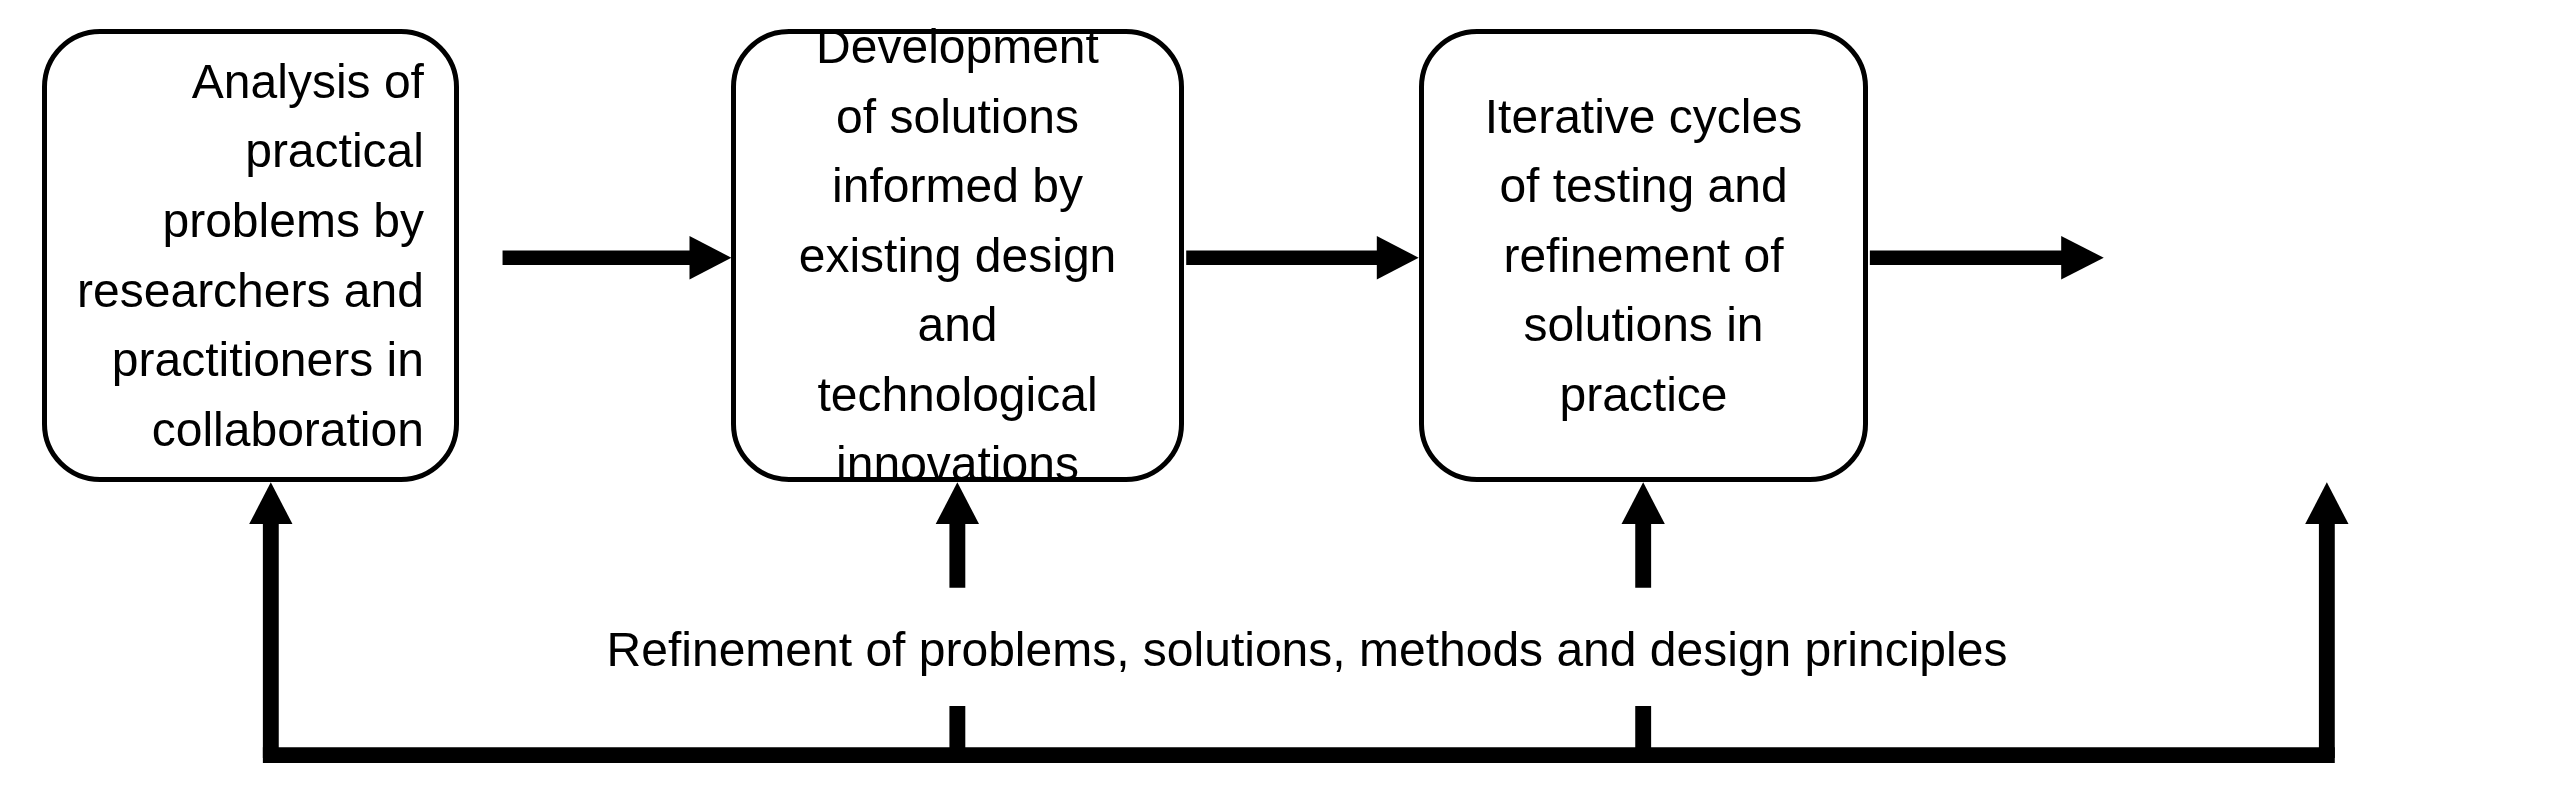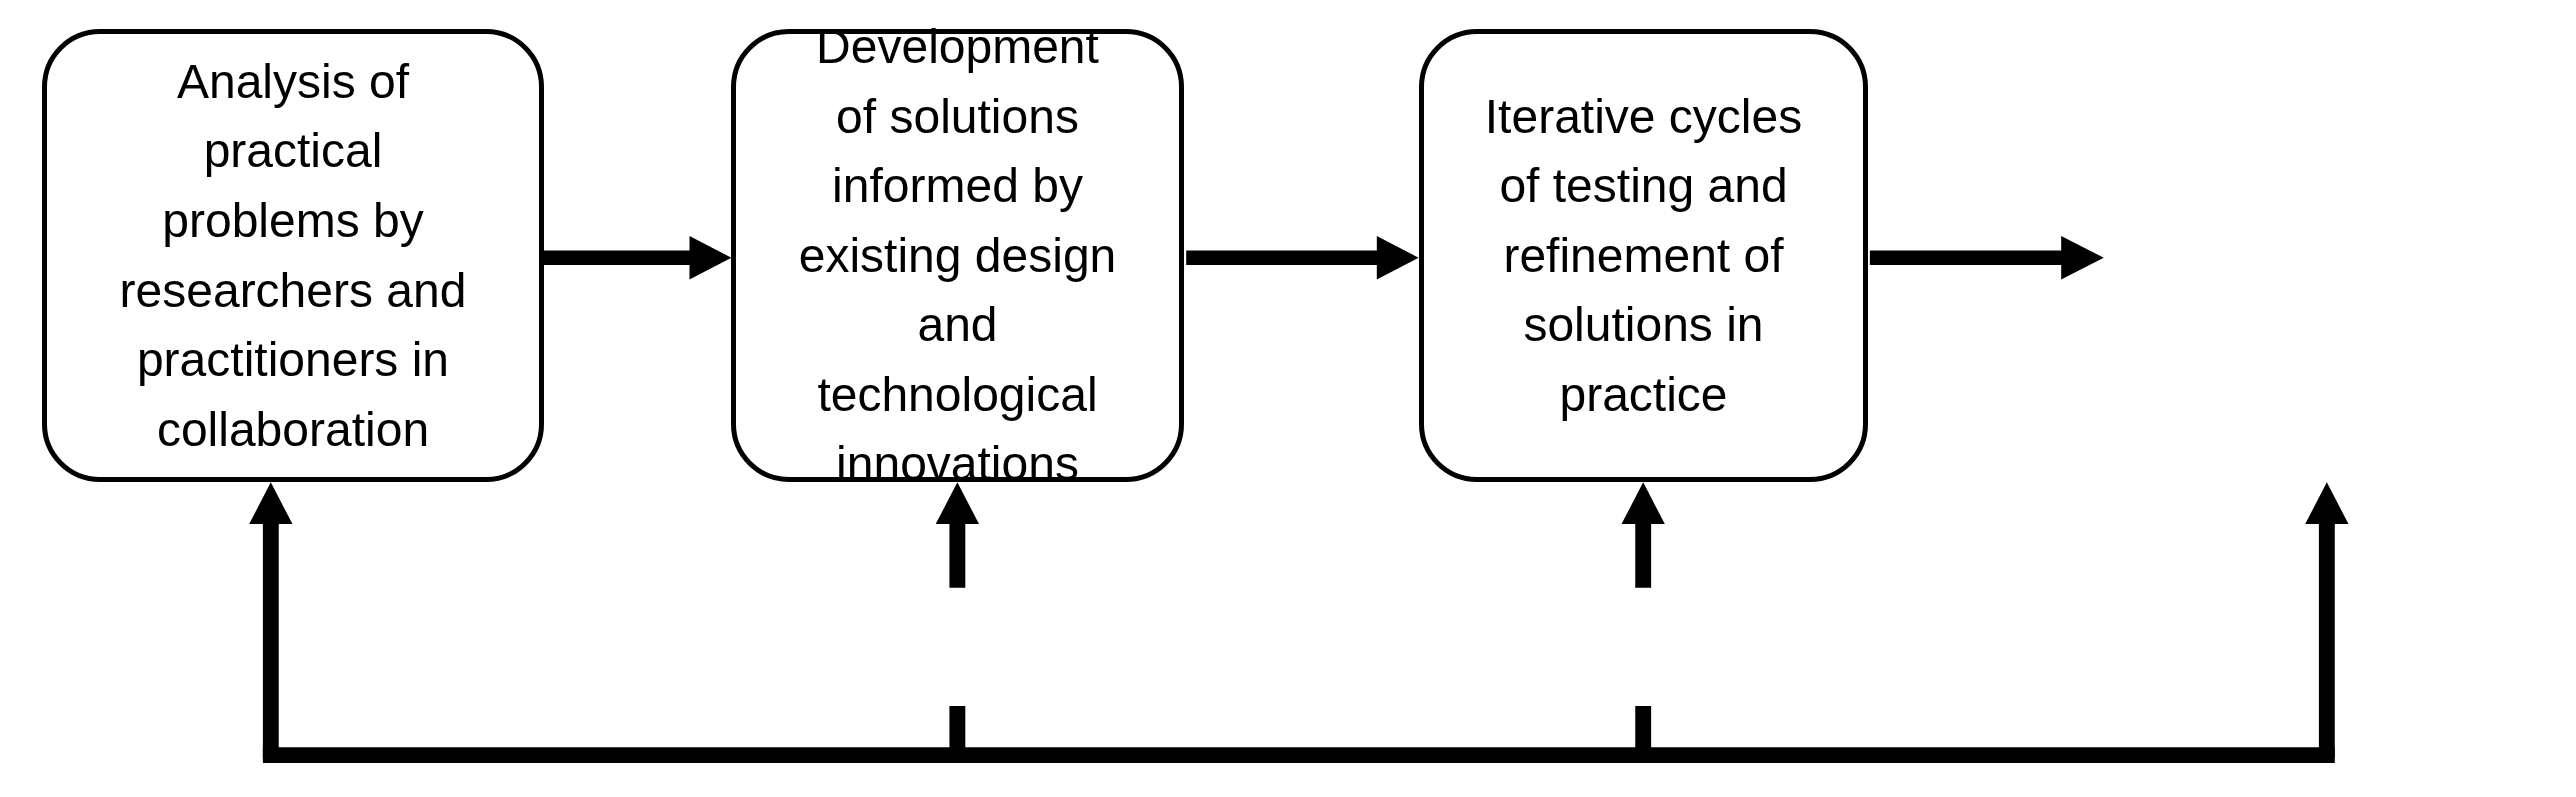--- a/index.html
+++ b/index.html
@@ -26,21 +26,21 @@
     background: var(--bg, #ffffff);
     display: flex;
     align-items: center;
     justify-content: center;
     text-align: center;
     font-size: 48px;
     line-height: 1.45;
     white-space: pre-line;
     z-index: 2;
   }
-  .box-1 { left: 42px;   width: 502px; }
+  .box-1 { left: 42px;   width: 417px; text-align: right; }
   .box-2 { left: 731px; width: 453px; text-align: center; }
   .box-3 { left: 1419px; width: 449px; }
   .box-4 { left: 2104px; width: 447px; }
 
   .feedback-label {
     position: absolute;
     left: 513px;
     top: 622px;
     width: 1588px;
     text-align: center;
@@ -87,20 +87,21 @@
 
   <div class="process-box box-3">
     <span>Iterative cycles
 of testing and
 refinement of
 solutions in
 practice</span>
   </div>
 
 
+  <div class="feedback-label">Refinement of problems, solutions, methods and design principles</div>
 
   <svg class="arrow-layer" viewBox="0 0 3568 1104" aria-hidden="true">
 
     <g>
       <line x1="696" y1="357" x2="960" y2="357" stroke-width="20"></line>
       <polygon points="955,327 1013,357 955,387"></polygon>
     </g>
     <g>
       <line x1="1643" y1="357" x2="1912" y2="357" stroke-width="20"></line>
       <polygon points="1907,327 1965,357 1907,387"></polygon>

